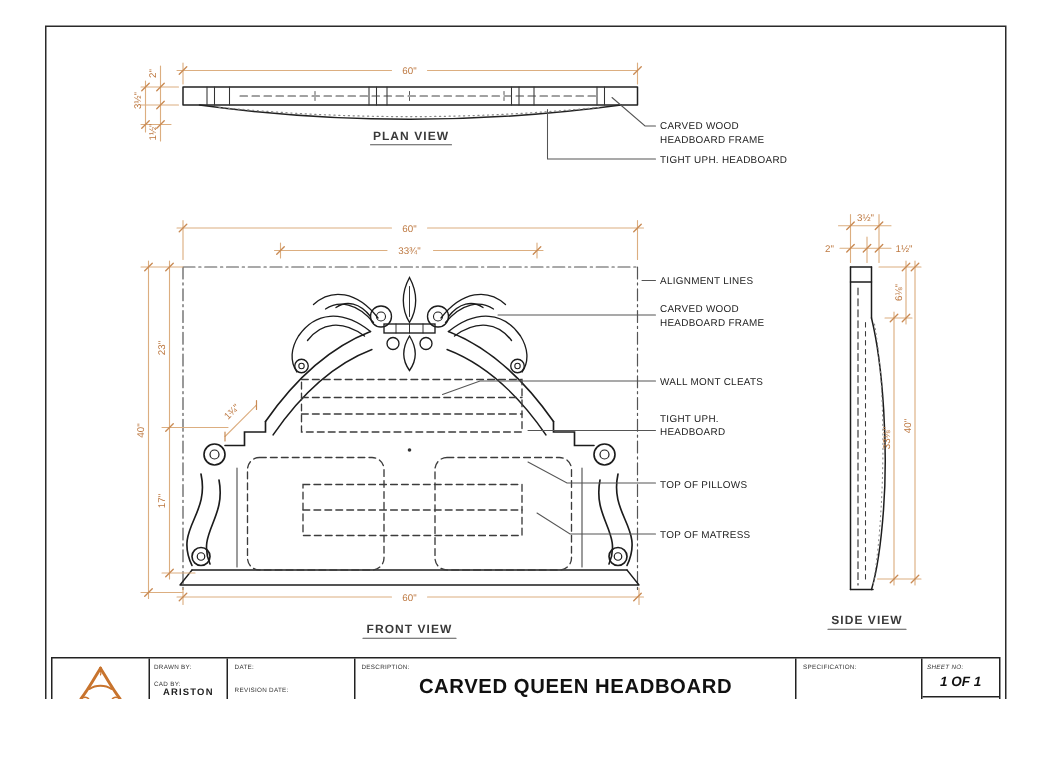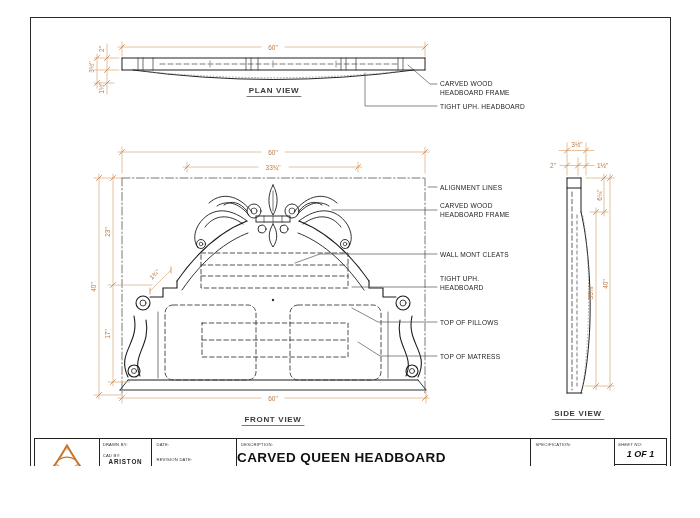--- a/index.html
+++ b/index.html
@@ -18,21 +18,21 @@
   .brand{font-size:6.2px;letter-spacing:2.2px;color:#4a3a33;margin-top:1px;}
   .division{font-size:3.8px;letter-spacing:1.6px;color:#c8742e;border-top:.5px solid #b9a89b;border-bottom:.5px solid #b9a89b;padding:.5px 2px;margin-top:.5px;}
   .addr{font-size:4.1px;color:#b5713f;text-align:center;line-height:1.35;margin-top:2.5px;}
   .c1{width:53px;padding:3px 3px;}
   .c2{width:85px;padding:3px 4px;}
   .c1 .val{font-size:6.3px;color:#222;font-weight:bold;letter-spacing:.8px;}
   .c1 .scaleval{font-size:6.5px;color:#222;font-weight:bold;text-align:center;letter-spacing:.5px;}
   .row-gap{height:6px;}
   .c2 div{margin-bottom:2.2px;}
   .desc{width:296px;display:flex;flex-direction:column;}
-  .desc-top{height:33px;border-bottom:7px solid #701a75;position:relative;display:flex;align-items:center;justify-content:flex-start;}
+  .desc-top{height:33px;border-bottom:7px solid #701a75;position:relative;display:flex;align-items:center;justify-content:center;}
   .desc-top .tiny{position:absolute;left:4px;top:3px;}
   .big-title{font-size:13.5px;font-weight:bold;color:#111;letter-spacing:.4px;margin-top:4px;}
   .desc-bot{flex:1;position:relative;}
   .desc-bot .tiny{position:absolute;left:4px;top:3px;}
   .spec{width:84px;padding:3px 4px;}
   .sheetno{width:56px;display:flex;flex-direction:column;flex:1;font-style:italic;}
   .sn-r1{height:25px;position:relative;text-align:center;}
   .sn-r1 .tiny{position:absolute;left:3px;top:2.5px;}
   .sn-val{font-size:9px;font-weight:bold;color:#111;margin-top:10px;}
   .sn-r2{border-top:1px solid #222;height:20px;padding:2px 3px;}

